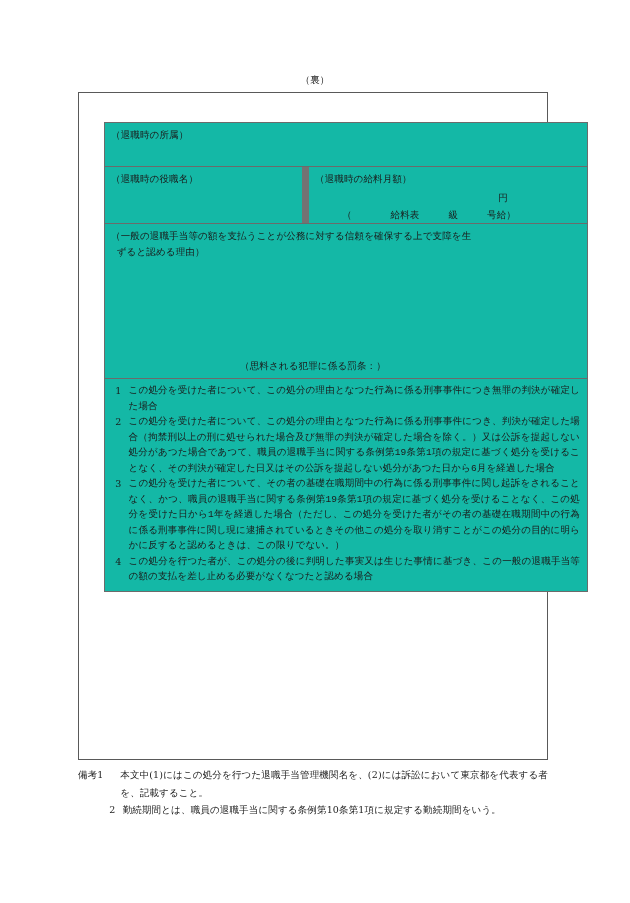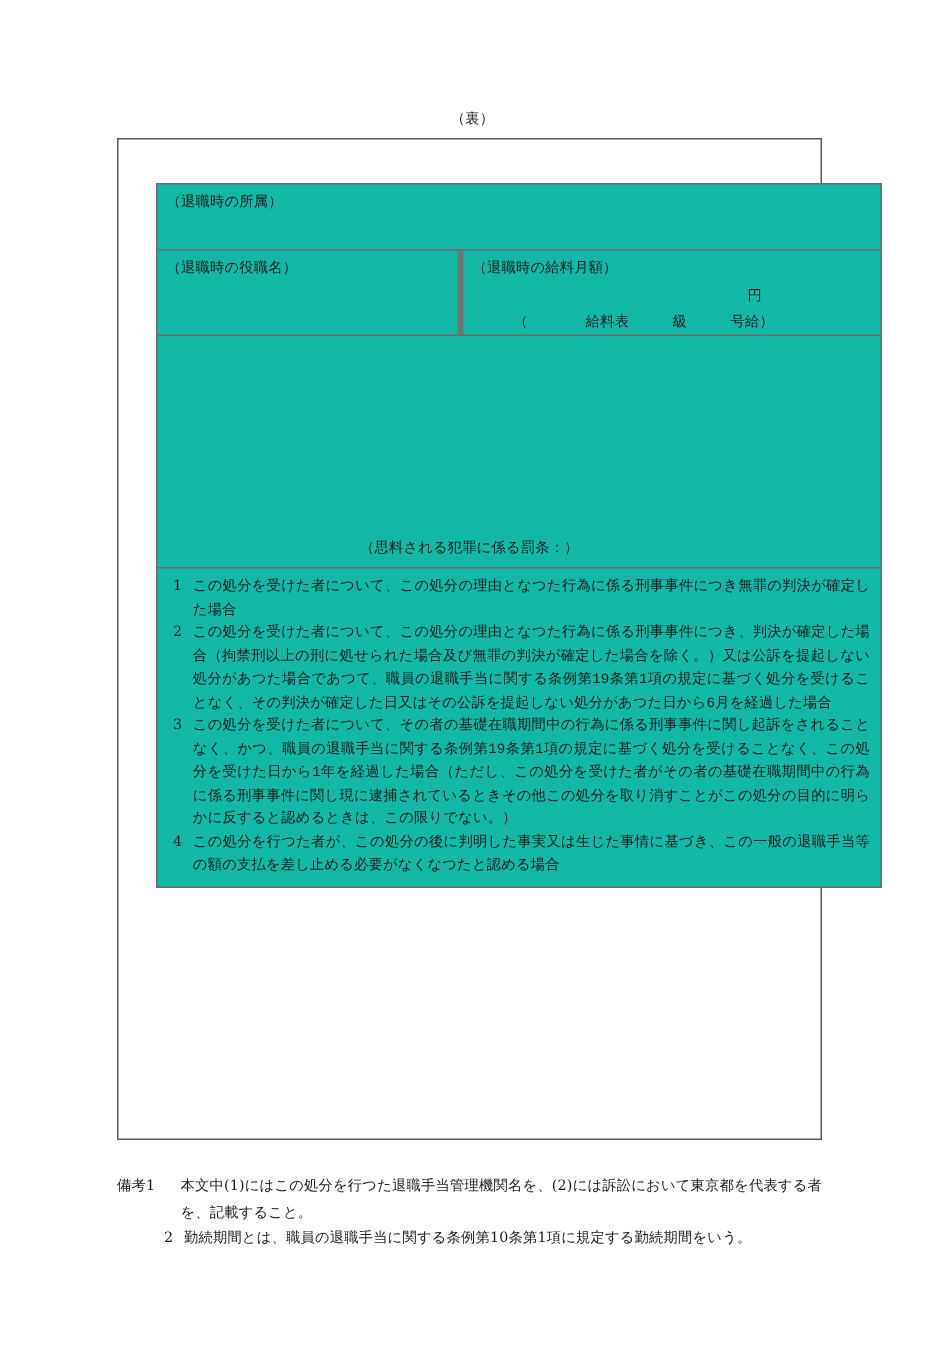--- a/index.html
+++ b/index.html
@@ -73,21 +73,21 @@
     width: 100%;
     height: 43px;
   }
 
   
   .row-post {
     height: 57px;
   }
   .cell-post {
     width: 204px;
-    border-right: 4px solid #737373;
+    border-right: 7px solid #737373;
   }
   .cell-salary {
     width: 212px;
     position: relative;
   }
   .salary-yen {
     text-align: right;
     padding-right: 8px;
     margin-top: 3px;
   }
@@ -166,21 +166,20 @@
 
   
   .remarks {
     position: absolute;
     left: 78px;
     top: 766px;
     width: 470px;
     font-size: 9.5px;
     line-height: 17.5px;
     letter-spacing: 0.15px;
-    margin-top: 16px;
   }
   .remark-row {
     display: flex;
     align-items: flex-start;
   }
   .remark-label {
     flex: none;
     width: 3.95em;
     white-space: pre;
   }
@@ -218,20 +217,24 @@
     </div>
     <div class="cell cell-salary">
       <div>（退職時の給料月額）</div>
       <div class="salary-yen">円</div>
       <div class="salary-detail">（　　　　給料表　　　級　　　号給）</div>
     </div>
   </div>
 
   <div class="row row-reason">
     <div class="cell cell-reason">
+      <div class="reason-title">
+        <span>（一般の退職手当等の額を支払うことが公務に対する信頼を確保する上で支障を生</span>
+        <span class="cont">ずると認める理由）</span>
+      </div>
       <div class="penal-line">
         <div class="penal-inner">
           <span>（思料される犯罪に係る罰条：</span>
           <span>）</span>
         </div>
       </div>
     </div>
   </div>
 
   <div class="row row-clause">

